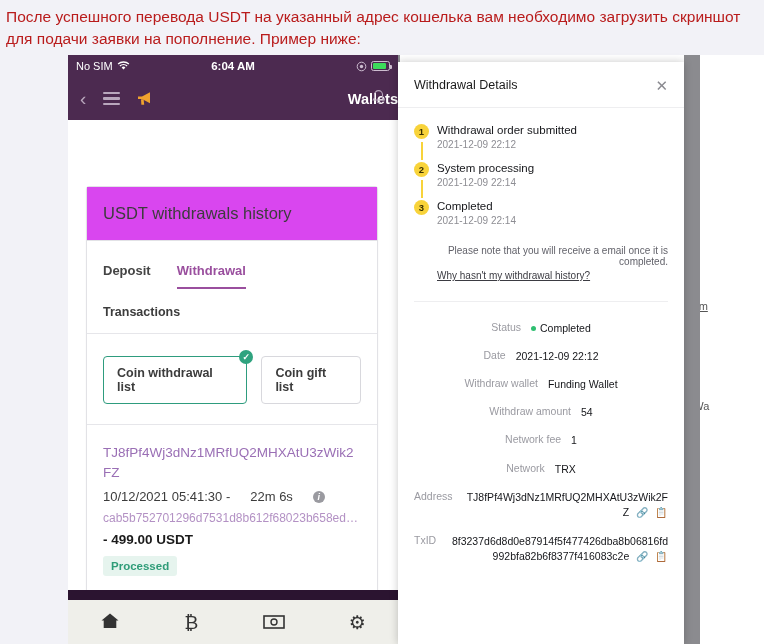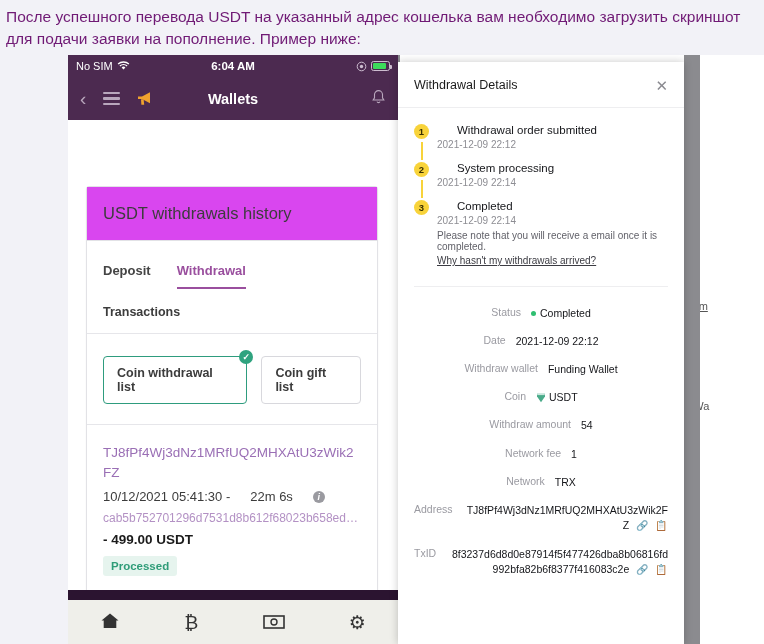--- a/index.html
+++ b/index.html
@@ -6,21 +6,21 @@
   body{
     width:764px;height:644px;
     background:#f2f2f7;
     font-family:"Liberation Sans", sans-serif;
     overflow:hidden;
     position:relative;
   }
   .intro{
     position:absolute;left:0;top:0;width:764px;height:55px;
     padding:6px 10px 0 6px;box-sizing:border-box;
-    font-size:15.5px;line-height:1.42;color:#701a75;
+    font-size:15.5px;line-height:1.42;color:#b91c1c;
   }
   
   .phone{
     position:absolute;left:68px;top:55px;width:330px;height:589px;
     background:#ffffff;overflow:hidden;
   }
   .statusbar{
     height:22px;background:#4c2a50;color:#ffffff;
     display:flex;align-items:center;font-size:11px;
     padding:0 8px;box-sizing:border-box;position:relative;
@@ -33,21 +33,21 @@
     position:relative;display:flex;align-items:center;padding:1px;box-sizing:border-box;
   }
   .battery::after{content:"";position:absolute;right:-3px;top:3px;width:2px;height:4px;background:#cdbdd0;border-radius:0 1px 1px 0;}
   .battery i{display:block;height:100%;width:85%;background:#3ddc5b;border-radius:1px;}
   .navbar{
     height:43px;background:#4c2a50;display:flex;align-items:center;
     padding:0 12px;box-sizing:border-box;position:relative;
   }
   .nav-icons{display:flex;align-items:center;gap:17px;}
   .nav-title{
-    position:absolute;left:0;right:0;text-align:center;color:#fff;
+    position:absolute;left:0;right:0;text-align:right;color:#fff;
     font-size:14.5px;font-weight:bold;pointer-events:none;
   }
   .bell{margin-left:auto;position:relative;z-index:2;}
   .hamburger{display:flex;flex-direction:column;gap:3px;width:17px;}
   .hamburger span{display:block;height:2.4px;background:#b9a7bd;border-radius:1px;}
   .chev{color:#b9a7bd;font-size:19px;line-height:1;}
 
   .phone-body{background:#ffffff;height:524px;position:relative;}
 
   .card{
@@ -121,23 +121,23 @@
   .close{font-size:15px;color:#8a8a90;line-height:1;}
   .timeline{padding:16px 16px 6px 16px;position:relative;}
   .step{position:relative;padding-left:23px;padding-bottom:12px;}
   .step:last-child{padding-bottom:6px;}
   .num{
     position:absolute;left:0;top:0;width:15px;height:15px;border-radius:50%;
     background:#f8d33a;color:#3a3000;font-size:9.5px;font-weight:bold;
     display:flex;align-items:center;justify-content:center;
   }
   .step .line{position:absolute;left:7px;top:18px;bottom:2px;width:1.6px;background:#f8d33a;}
-  .step-title{font-size:11.5px;color:#15161a;margin-left:20px;}
+  .step-title{font-size:11.5px;color:#15161a;}
   .step-date{font-size:10px;color:#8d8d93;margin-top:3px;}
-  .step-note{font-size:10px;color:#62626a;margin-top:4px;}
+  .step-note{font-size:10px;color:#62626a;margin-top:19px;text-align:right;}
   .step-link{font-size:10px;color:#3b3b42;margin-top:3px;text-decoration:underline;display:inline-block;}
   .sep{height:1px;background:#eeeef0;margin:8px 16px 0;}
   .rows{padding:12px 16px 16px;}
   .row{display:flex;justify-content:center;align-items:flex-start;padding:6.5px 0;gap:10px;}
   .rlabel{color:#9a9aa1;font-size:10.5px;white-space:nowrap;}
   .rvalue{color:#15161a;font-size:10.5px;text-align:right;word-break:break-all;line-height:1.45;}
   .dot{display:inline-block;width:5px;height:5px;border-radius:50%;background:#2fbf71;margin-right:4px;vertical-align:middle;}
   .mini{display:inline-block;margin-left:4px;color:#8a8a90;font-size:10px;}
 </style>
 </head>
@@ -279,49 +279,40 @@
       <div class="num">2</div>
       <div class="line"></div>
       <div class="step-title">System processing</div>
       <div class="step-date">2021-12-09 22:14</div>
     </div>
     <div class="step">
       <div class="num">3</div>
       <div class="step-title">Completed</div>
       <div class="step-date">2021-12-09 22:14</div>
       <div class="step-note">Please note that you will receive a email once it is completed.</div>
-      <a class="step-link" href="#">Why hasn't my withdrawals arrived?</a>
+      <a class="step-link" href="#">Why hasn't my withdrawal history?</a>
     </div>
   </div>
 
   <div class="sep"></div>
 
   <div class="rows">
     <div class="row">
       <div class="rlabel">Status</div>
       <div class="rvalue">
         <span class="dot"></span><span>Completed</span>
       </div>
     </div>
     <div class="row">
       <div class="rlabel">Date</div>
       <div class="rvalue">2021-12-09 22:12</div>
     </div>
     <div class="row">
       <div class="rlabel">Withdraw wallet</div>
       <div class="rvalue">Funding Wallet</div>
-    </div>
-    <div class="row">
-      <div class="rlabel">Coin</div>
-      <div class="rvalue">
-        <svg width="10" height="10" viewBox="0 0 10 10" style="vertical-align:middle;margin-right:3px;">
-          <path d="M5 9.2 1 3.4V.8h8v2.6z" fill="#4aab8a"></path>
-          <path d="M1.2 1.6h7.6" stroke="#fff" stroke-width=".8"></path>
-        </svg><span>USDT</span>
-      </div>
     </div>
     <div class="row">
       <div class="rlabel">Withdraw amount</div>
       <div class="rvalue">54</div>
     </div>
     <div class="row">
       <div class="rlabel">Network fee</div>
       <div class="rvalue">1</div>
     </div>
     <div class="row">

